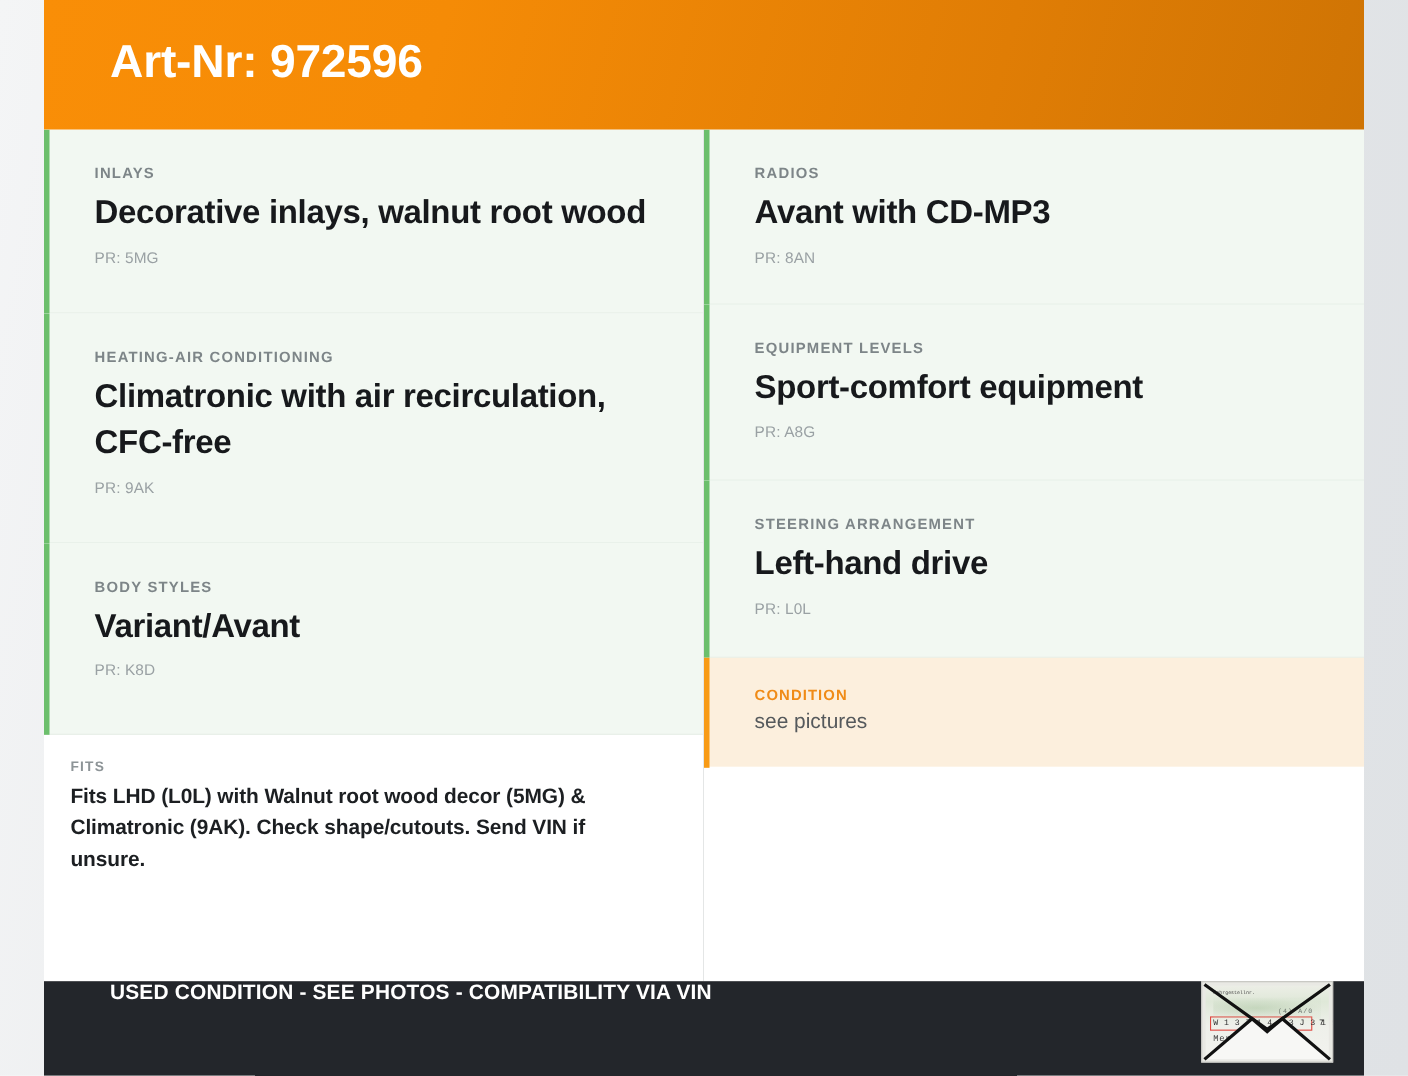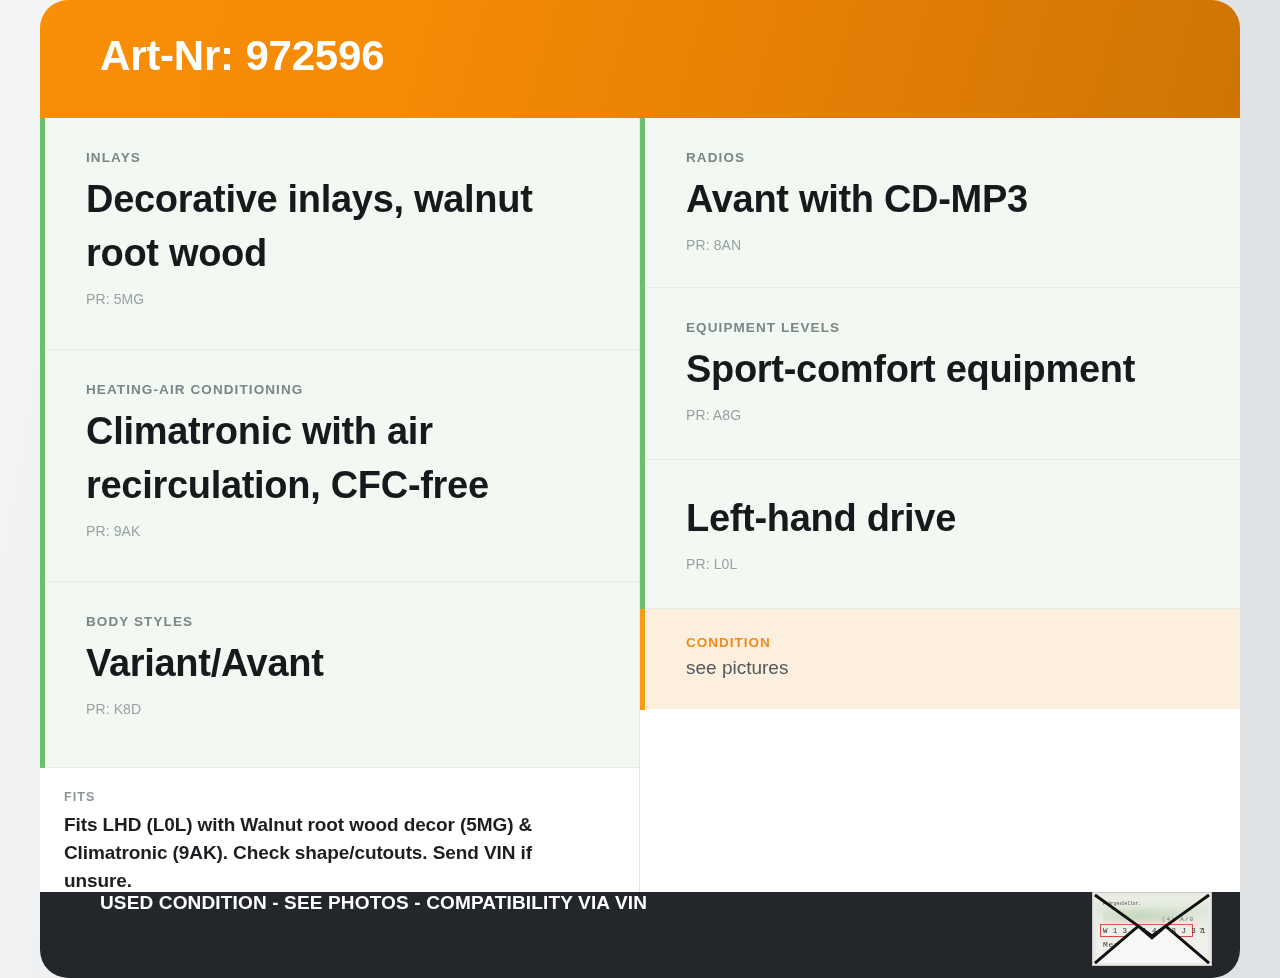--- a/index.html
+++ b/index.html
@@ -19,21 +19,20 @@
   .page {
     position: absolute;
     left: 40px;
     top: 0;
     width: 1200px;
     height: 978px;
     background: #ffffff;
     display: flex;
     flex-direction: column;
     overflow: hidden;
-    border-radius: 28px;
   }
 
   
   .header {
     height: 118px;
     flex: 0 0 118px;
     background: linear-gradient(105deg, #f98e07 0%, #f58b06 30%, #e07d05 72%, #cf7404 100%);
     display: flex;
     align-items: center;
     box-sizing: border-box;
@@ -105,21 +104,21 @@
     color: #7d8588;
     text-transform: uppercase;
     margin: 0 0 8px 0;
   }
   .card.card-condition .card-label {
     color: #f08b17;
     letter-spacing: 1px;
     margin-bottom: 6px;
   }
   .card-value {
-    font-size: 38px;
+    font-size: 30px;
     font-weight: bold;
     color: #17191c;
     line-height: 1.42;
     margin: 0 0 10px 0;
     letter-spacing: -0.3px;
   }
   .card.card-condition .card-value {
     font-size: 19px;
     font-weight: normal;
     color: #55595c;
@@ -273,20 +272,21 @@
         <p class="card-code">PR: 8AN</p>
       </div>
 
       <div class="card card-r2">
         <p class="card-label">EQUIPMENT LEVELS</p>
         <p class="card-value">Sport-comfort equipment</p>
         <p class="card-code">PR: A8G</p>
       </div>
 
       <div class="card card-r3">
+        <p class="card-label">STEERING ARRANGEMENT</p>
         <p class="card-value">Left-hand drive</p>
         <p class="card-code">PR: L0L</p>
       </div>
 
       <div class="card card-condition card-cond">
         <p class="card-label">CONDITION</p>
         <p class="card-value">see pictures</p>
       </div>
 
       <div class="filler"></div>

